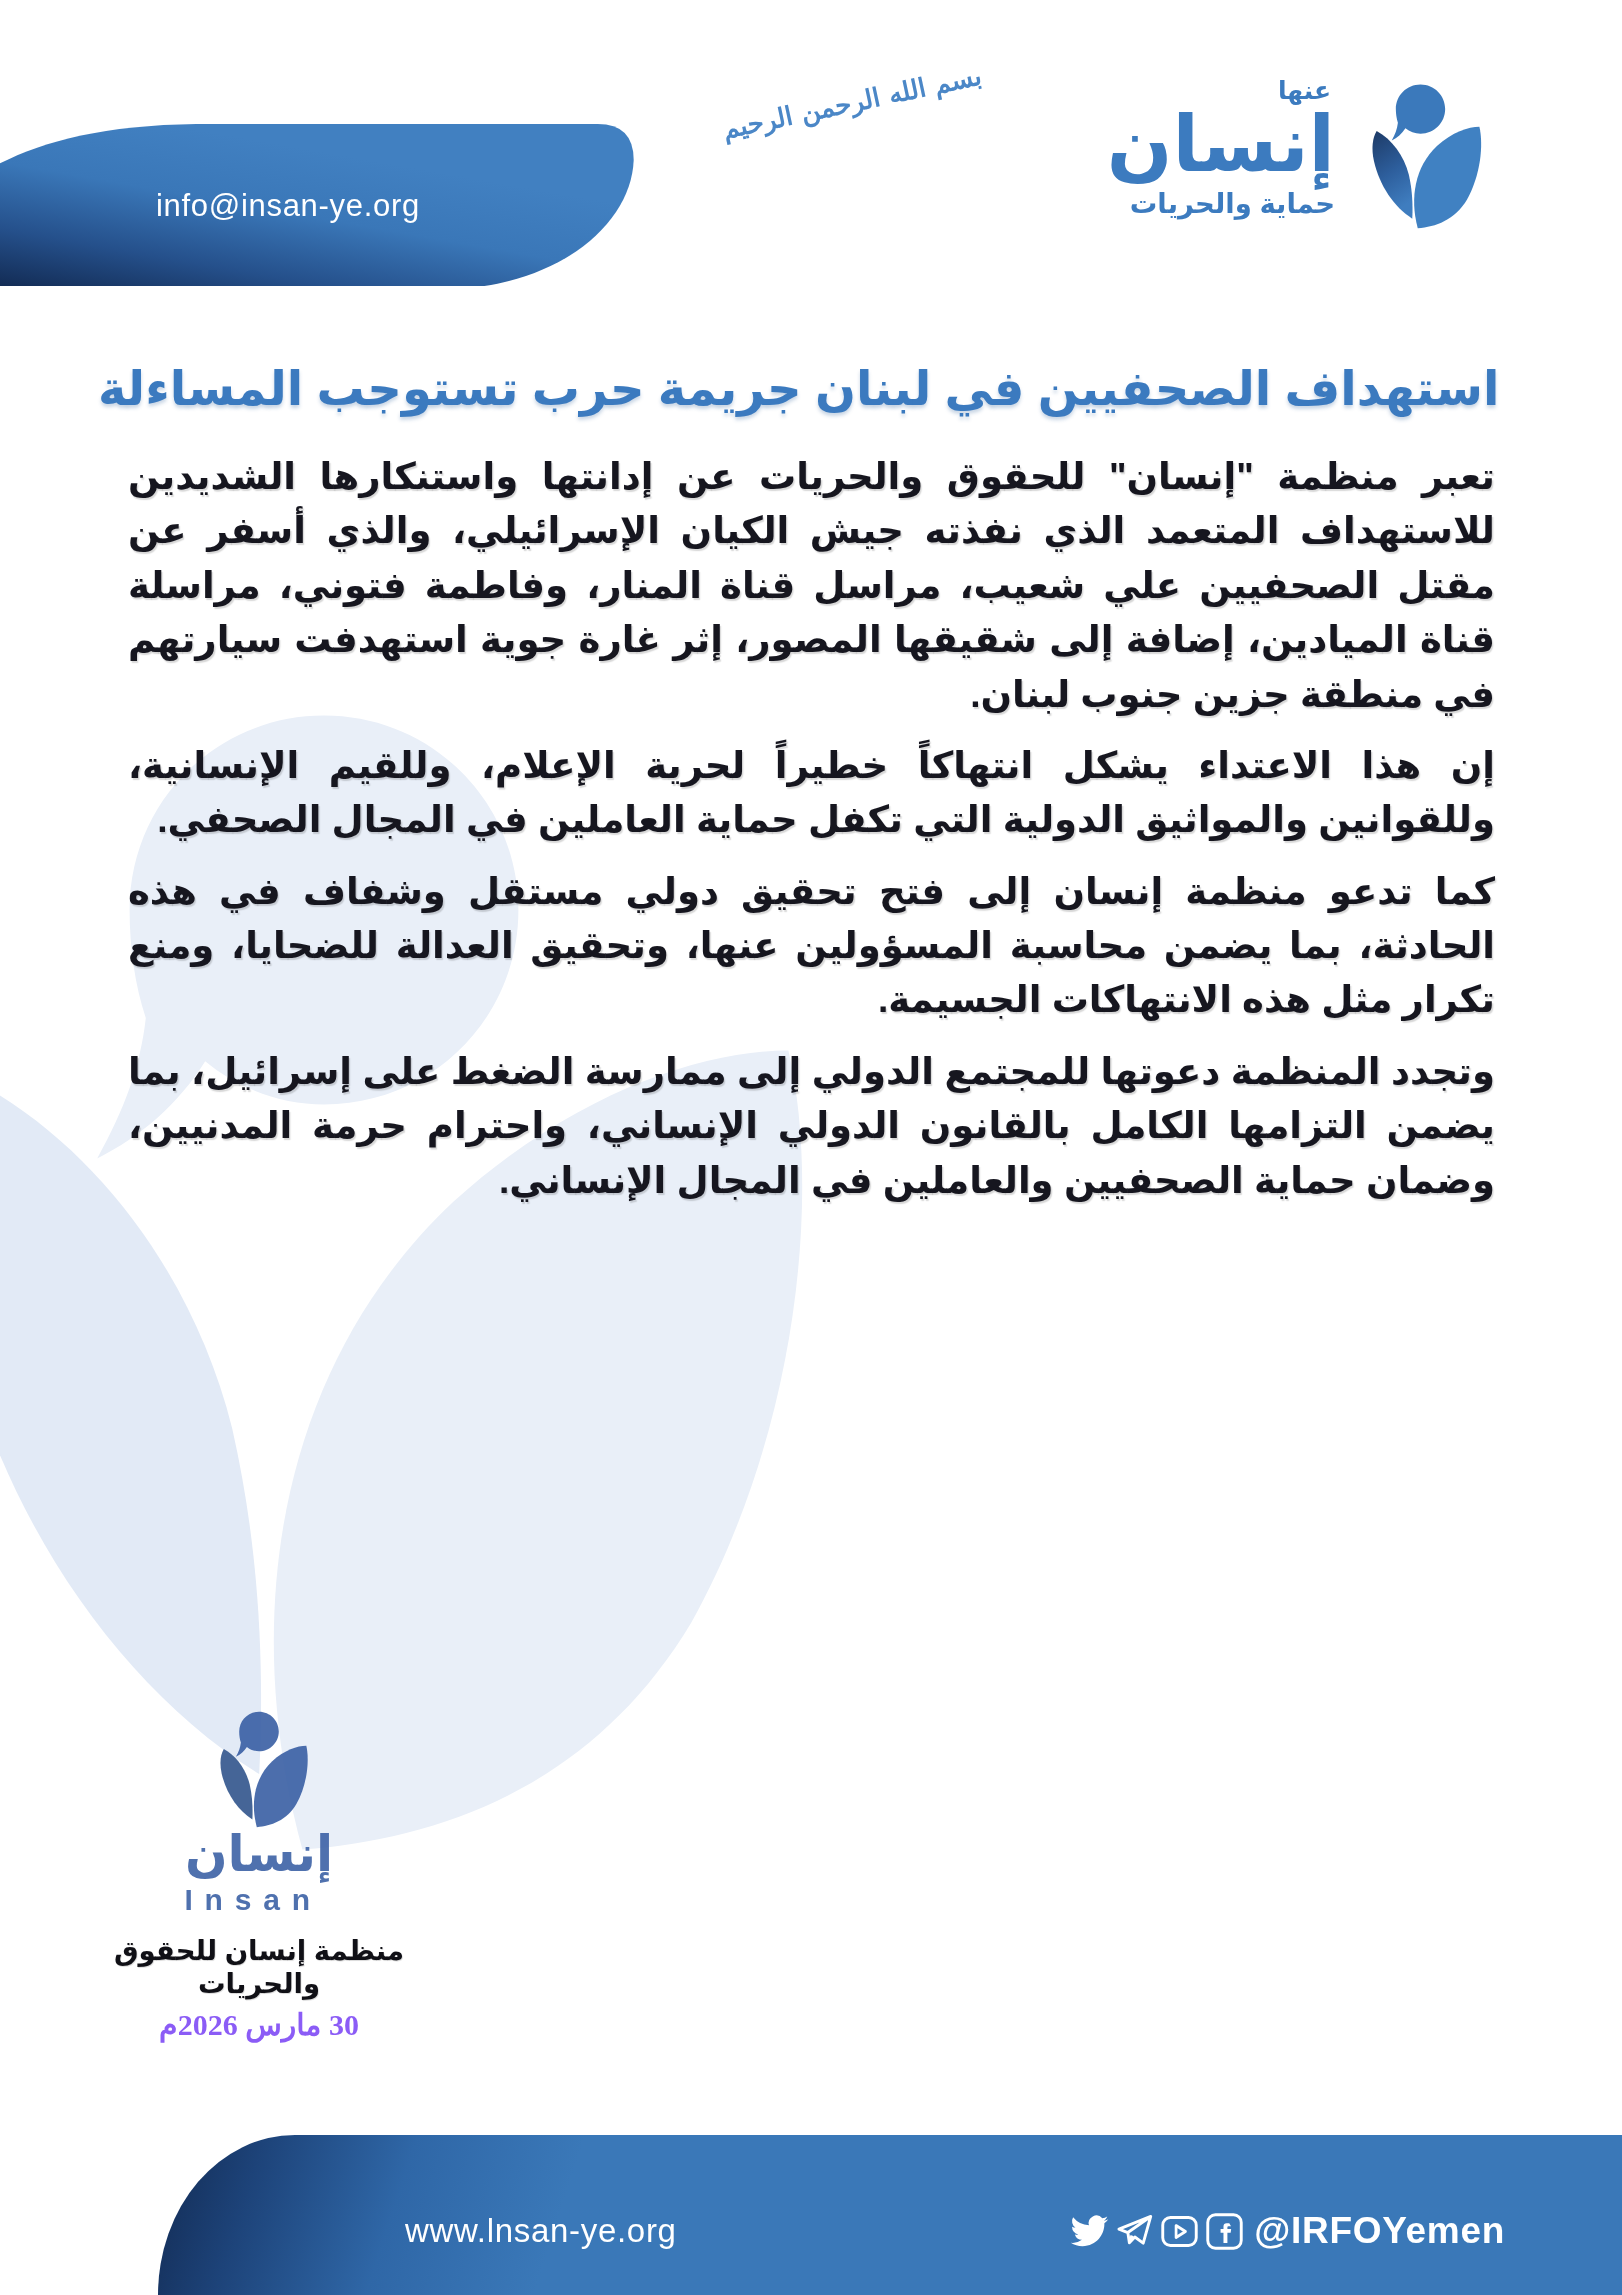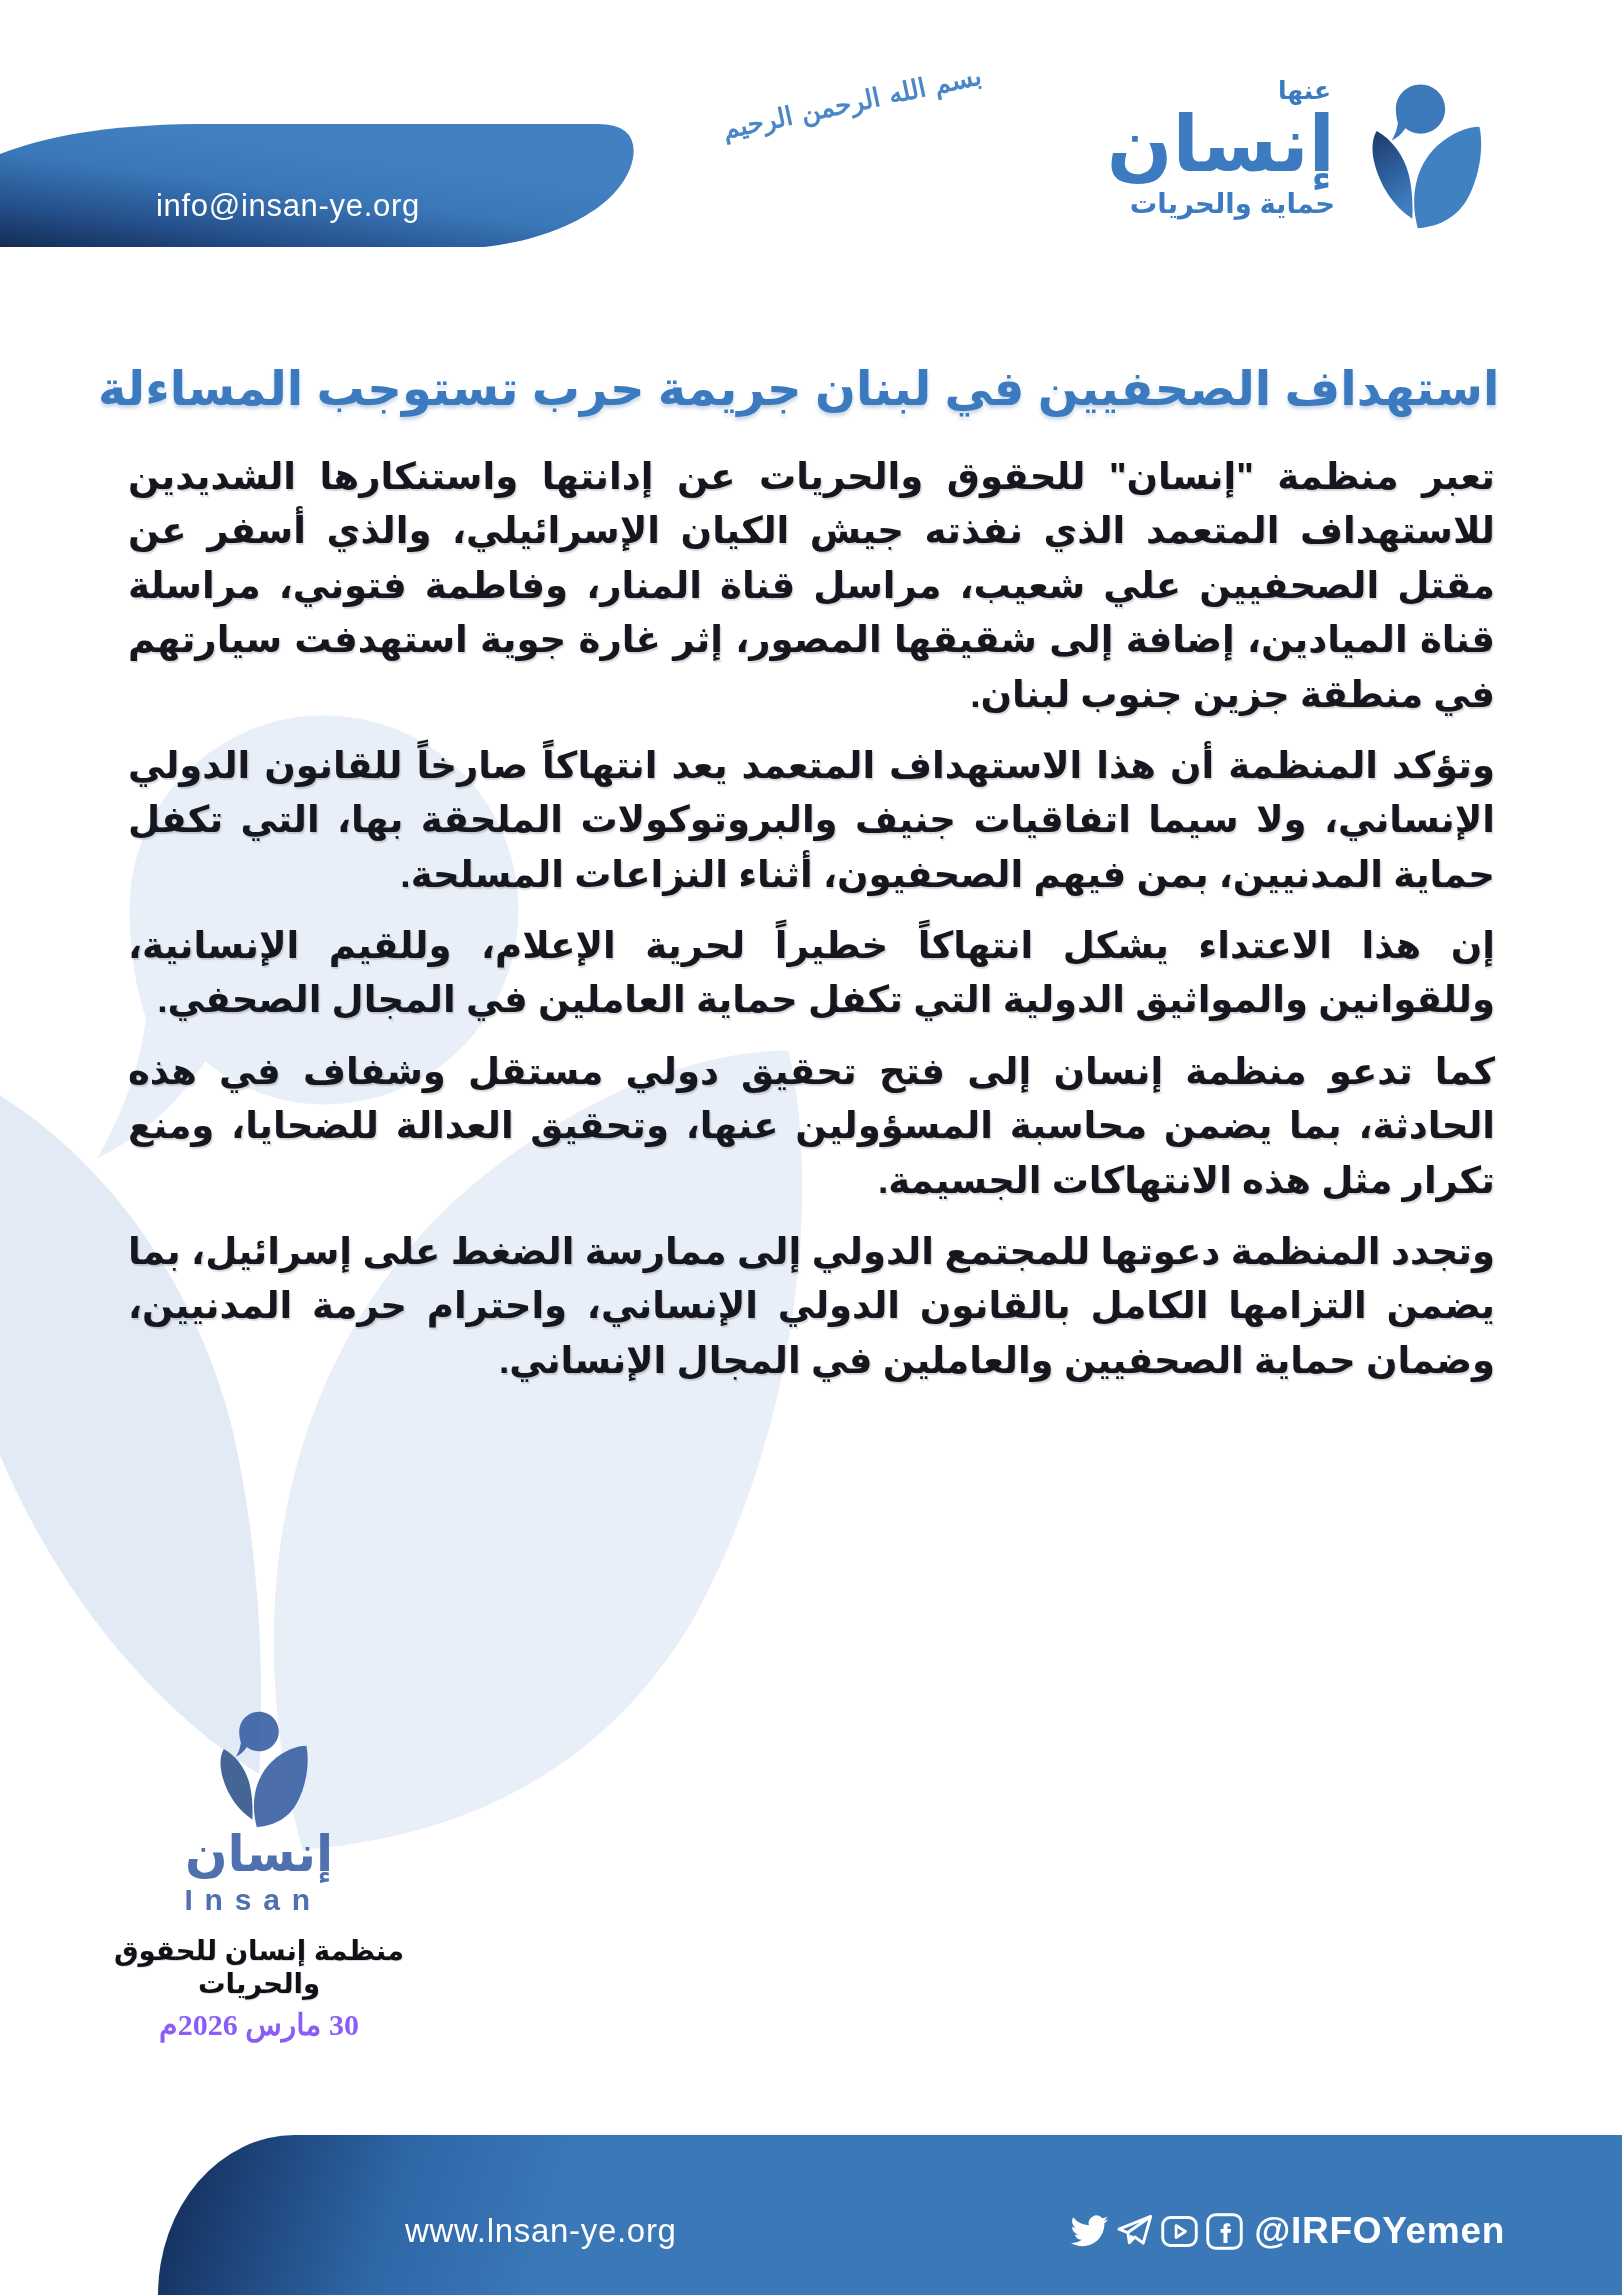--- a/index.html
+++ b/index.html
@@ -24,21 +24,21 @@
     opacity: 1;
     pointer-events: none;
   }
 
   
   .top-banner {
     position: absolute;
     left: 0;
     top: 124px;
     width: 635px;
-    height: 123px;
+    height: 162px;
   }
   .top-banner svg { display: block; width: 100%; height: 100%; }
   .banner-email {
     position: absolute;
     left: 156px;
     top: 64px;
     font-size: 31px;
     font-weight: 400;
     letter-spacing: 0.7px;
     color: #ffffff;
@@ -232,21 +232,20 @@
       <path d="M100,4 C120,4 136,20 136,40 C136,60 120,76 100,76 C92,76 84,73 78,68 C73,76 66,82 58,86 C63,77 66,69 67,60 C65,54 64,47 64,40 C64,20 80,4 100,4 Z" fill="#3b79bb"></path>
       <path d="M96,214 C84,170 92,124 124,94 C146,74 170,66 186,66 C192,92 188,136 168,172 C150,202 122,212 96,214 Z" fill="#4081c2"></path>
       <path d="M88,200 C62,184 40,152 32,116 C28,97 30,82 36,72 C58,84 76,108 83,136 C88,158 89,180 88,200 Z" fill="url(#petalGrad)"></path>
     </svg>
   </div>
 
   <h1 class="doc-title">استهداف الصحفيين في لبنان جريمة حرب تستوجب المساءلة</h1>
 
   <div class="doc-body">
     <p>تعبر منظمة "إنسان" للحقوق والحريات عن إدانتها واستنكارها الشديدين للاستهداف المتعمد الذي نفذته جيش الكيان الإسرائيلي، والذي أسفر عن مقتل الصحفيين علي شعيب، مراسل قناة المنار، وفاطمة فتوني، مراسلة قناة الميادين، إضافة إلى شقيقها المصور، إثر غارة جوية استهدفت سيارتهم في منطقة جزين جنوب لبنان.</p>
-    <p>وتؤكد المنظمة أن هذا الاستهداف المتعمد يعد انتهاكاً صارخاً للقانون الدولي الإنساني، ولا سيما اتفاقيات جنيف والبروتوكولات الملحقة بها، التي تكفل حماية المدنيين، بمن فيهم الصحفيون، أثناء النزاعات المسلحة.</p>
     <p>إن هذا الاعتداء يشكل انتهاكاً خطيراً لحرية الإعلام، وللقيم الإنسانية، وللقوانين والمواثيق الدولية التي تكفل حماية العاملين في المجال الصحفي.</p>
     <p>كما تدعو منظمة إنسان إلى فتح تحقيق دولي مستقل وشفاف في هذه الحادثة، بما يضمن محاسبة المسؤولين عنها، وتحقيق العدالة للضحايا، ومنع تكرار مثل هذه الانتهاكات الجسيمة.</p>
     <p>وتجدد المنظمة دعوتها للمجتمع الدولي إلى ممارسة الضغط على إسرائيل، بما يضمن التزامها الكامل بالقانون الدولي الإنساني، واحترام حرمة المدنيين، وضمان حماية الصحفيين والعاملين في المجال الإنساني.</p>
   </div>
 
   <div class="signature">
     <svg class="stamp-logo" viewBox="0 0 200 220">
       <path d="M100,4 C120,4 136,20 136,40 C136,60 120,76 100,76 C92,76 84,73 78,68 C73,76 66,82 58,86 C63,77 66,69 67,60 C65,54 64,47 64,40 C64,20 80,4 100,4 Z" fill="#3d62a6"></path>
       <path d="M96,214 C84,170 92,124 124,94 C146,74 170,66 186,66 C192,92 188,136 168,172 C150,202 122,212 96,214 Z" fill="#3d62a6"></path>
       <path d="M88,200 C62,184 40,152 32,116 C28,97 30,82 36,72 C58,84 76,108 83,136 C88,158 89,180 88,200 Z" fill="#36598f"></path>

